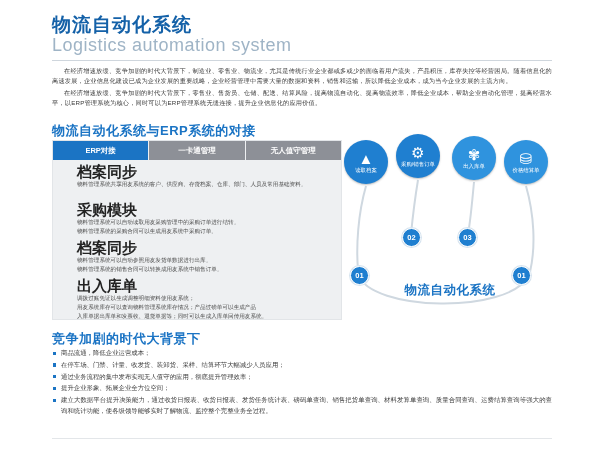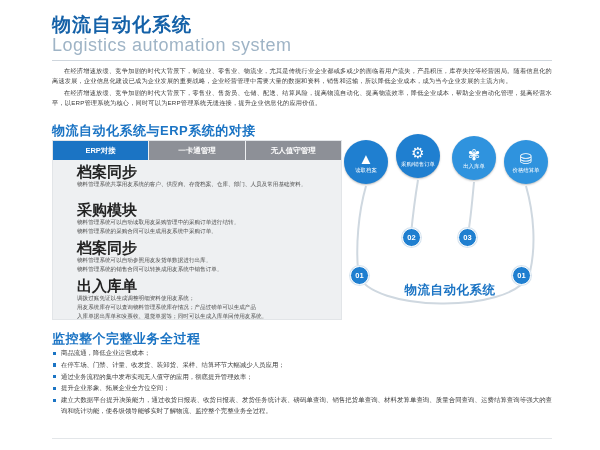--- a/index.html
+++ b/index.html
@@ -196,21 +196,21 @@
     </div>
 
     <div class="numbadge nb1">01</div>
     <div class="numbadge nb2">02</div>
     <div class="numbadge nb3">03</div>
     <div class="numbadge nb4">01</div>
 
     <div class="center-label">物流自动化系统</div>
   </div>
 
-  <div class="sec-h" id="sec2">监控整个完整业务全过程</div>
+  <div class="sec-h" id="sec2">竞争加剧的时代大背景下</div>
 
   <div class="bullets">
     <div class="li">商品流通，降低企业运营成本；</div>
     <div class="li">在停车场、门禁、计量、收发货、装卸货、采样、结算环节大幅减少人员应用；</div>
     <div class="li">通过业务流程的集中发布实现无人值守的应用，彻底提升管理效率；</div>
     <div class="li">提升企业形象、拓展企业全方位空间；</div>
     <div class="li">建立大数据平台提升决策能力，通过收货日报表、收货日报表、发货任务统计表、磅码单查询、销售把货单查询、材料发算单查询、质量合同查询、运费结算查询等强大的查询和统计功能，使各级领导能够实时了解物流、监控整个完整业务全过程。</div>
   </div>
 
   <div class="footer-line"></div>

